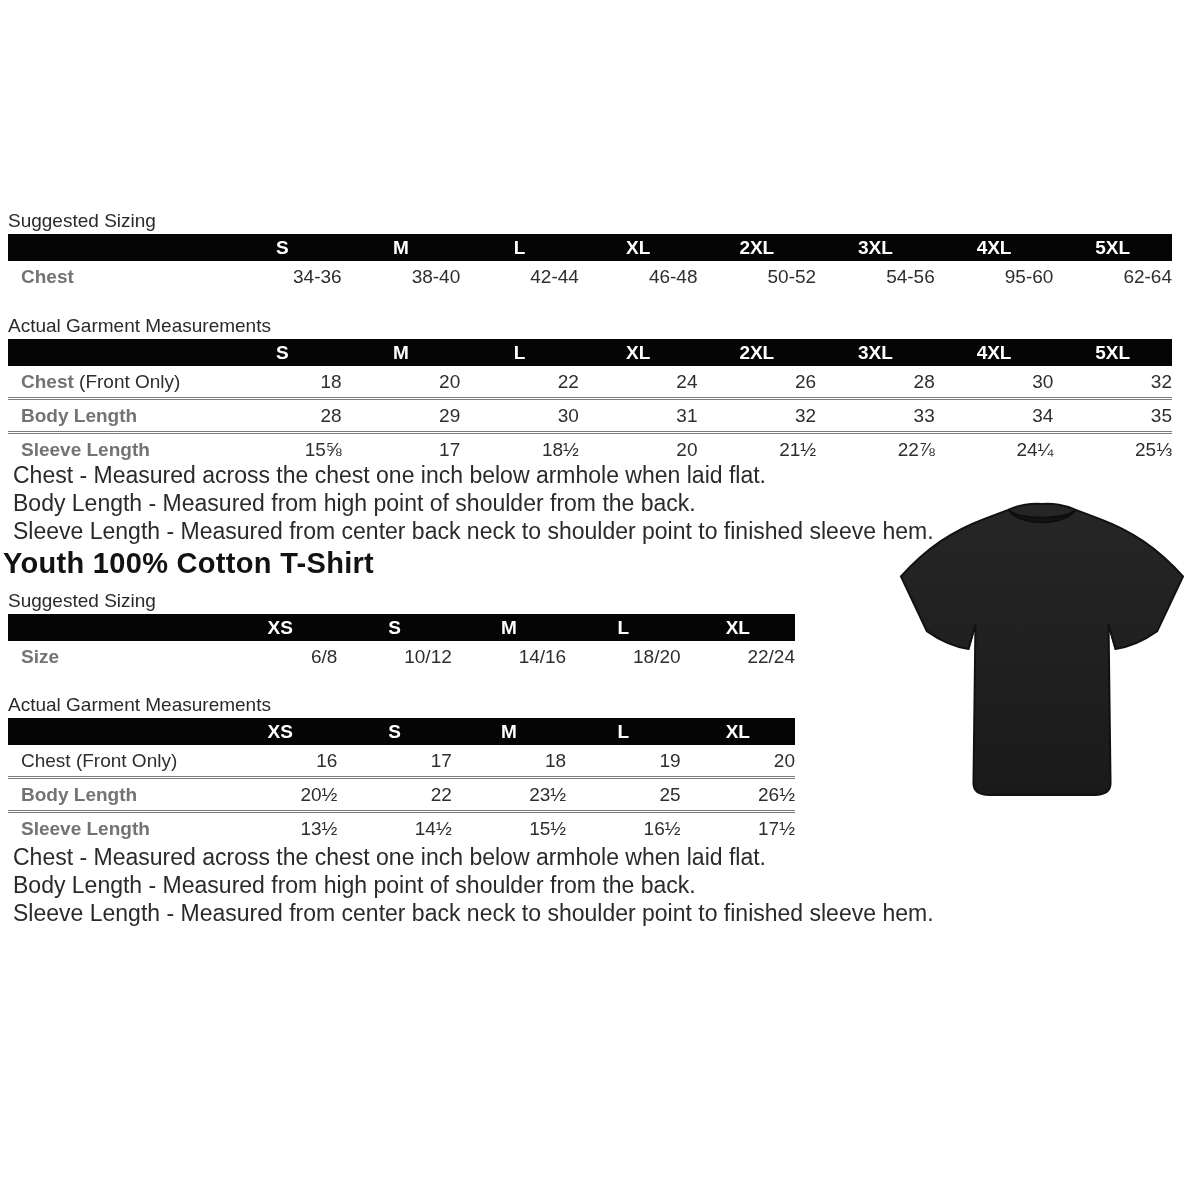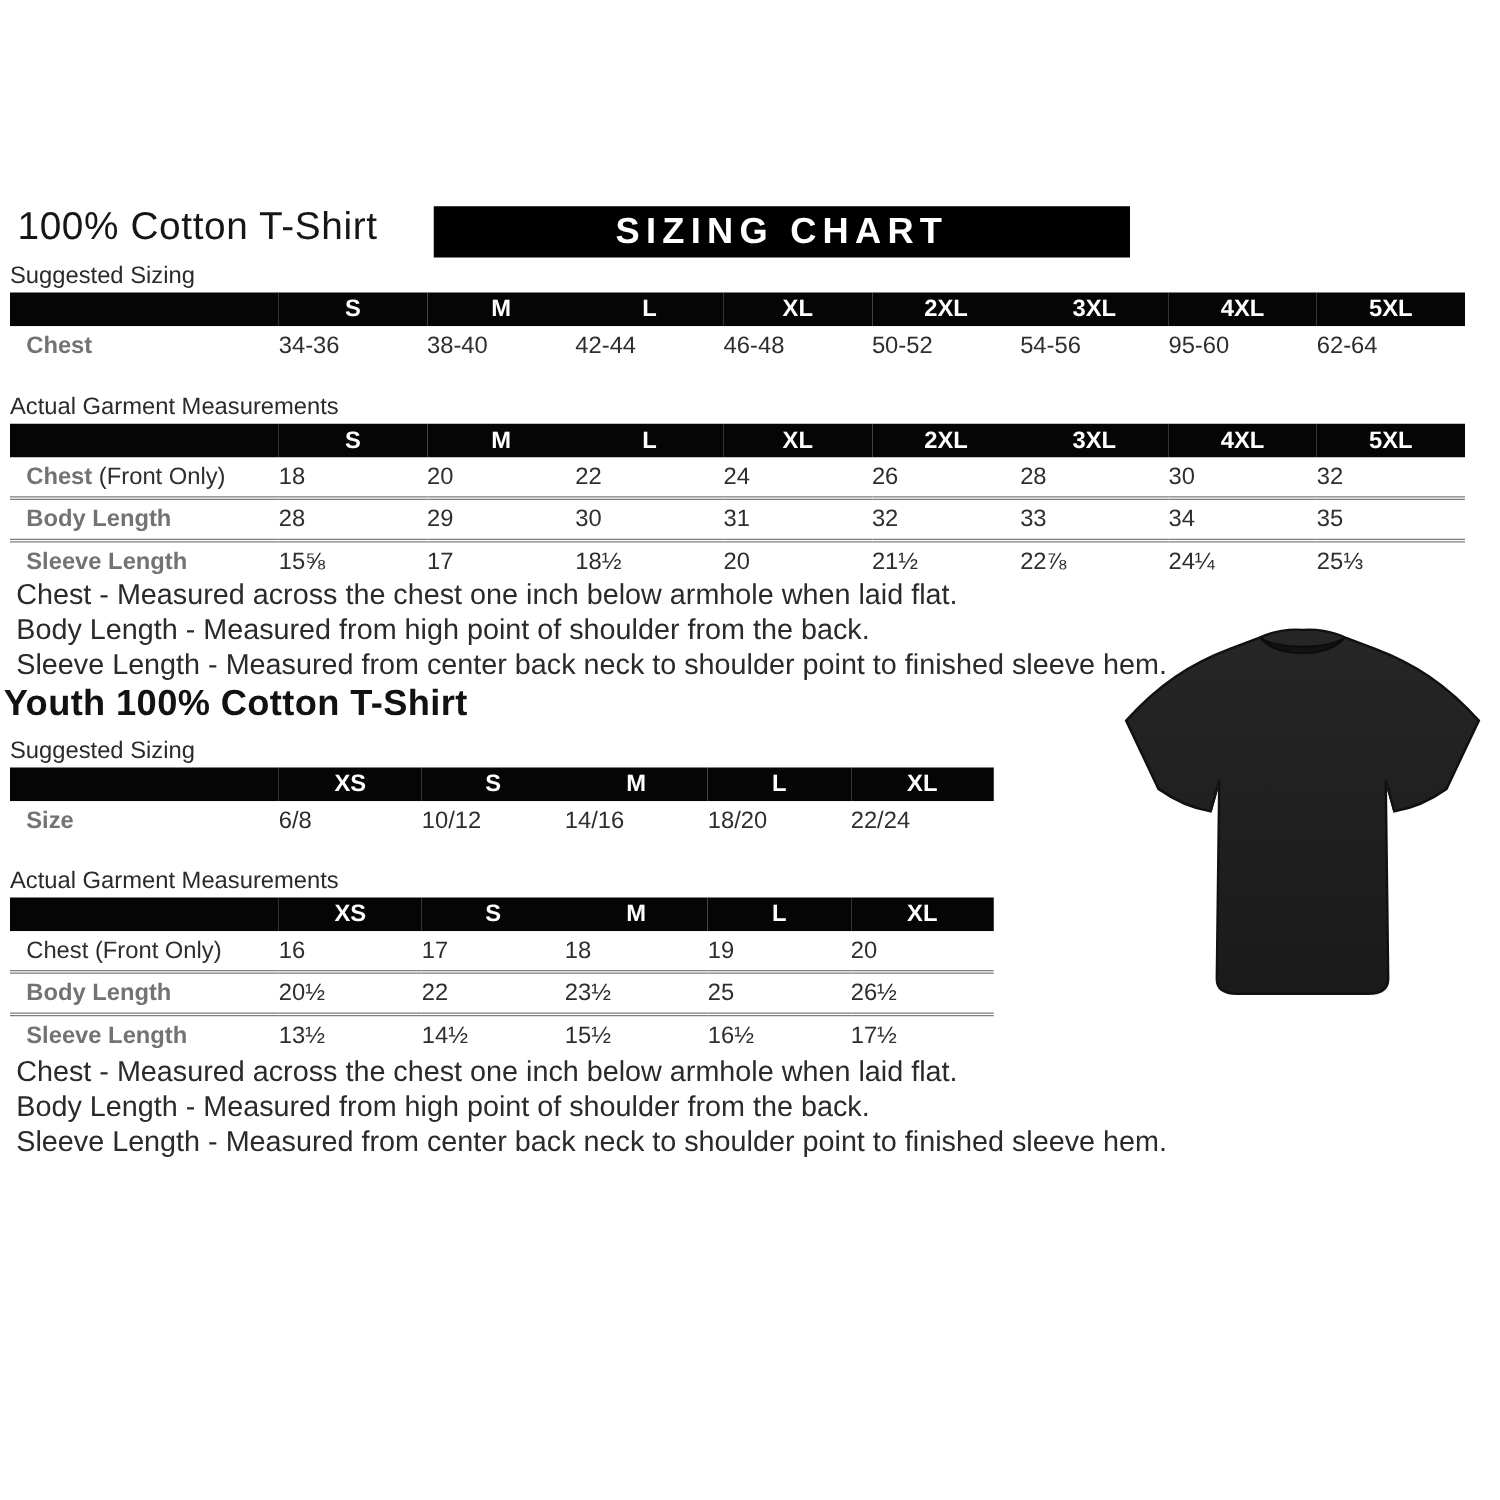--- a/index.html
+++ b/index.html
@@ -38,41 +38,39 @@
   }
   table.size-table th{
     background:var(--table-header-bg,#000);
     color:#fff;font-weight:700;font-size:19px;
     height:27px;padding:0;text-align:center;
   }
   table.size-table th.label-col, table.size-table td.label-col{
     width:215px;text-align:left;
   }
   table.size-table td{
-    height:31px;text-align:left;padding:0;
+    height:31px;text-align:right;padding:0;
     background:#fff;
   }
   table.size-table td.label-col{padding-left:13px;}
   table.size-table tbody tr + tr td{
     border-top:3px double #7d7d7d;
   }
   .b{font-weight:700;color:#737373;}
   .notes .note-line{
     font-size:23px;line-height:28px;color:#2a2a2a;
     white-space:nowrap;
   }
   .tee-wrap{left:893px;top:482px;width:298px;height:330px;}
 </style>
 </head>
 <body>
 
 <div class="page">
 
-  <div class="abs page-title">100% Cotton T-Shirt</div>
-  <div class="abs banner">SIZING CHART</div>
 
   <div class="abs section-label" style="left:8px;top:210px;">Suggested Sizing</div>
   <table class="abs size-table" style="left:8px;top:234px;width:1164px;">
     <thead>
         <tr>
           <th class="label-col"></th>
           <th>S</th>
           <th>M</th>
           <th>L</th>
           <th>XL</th>

